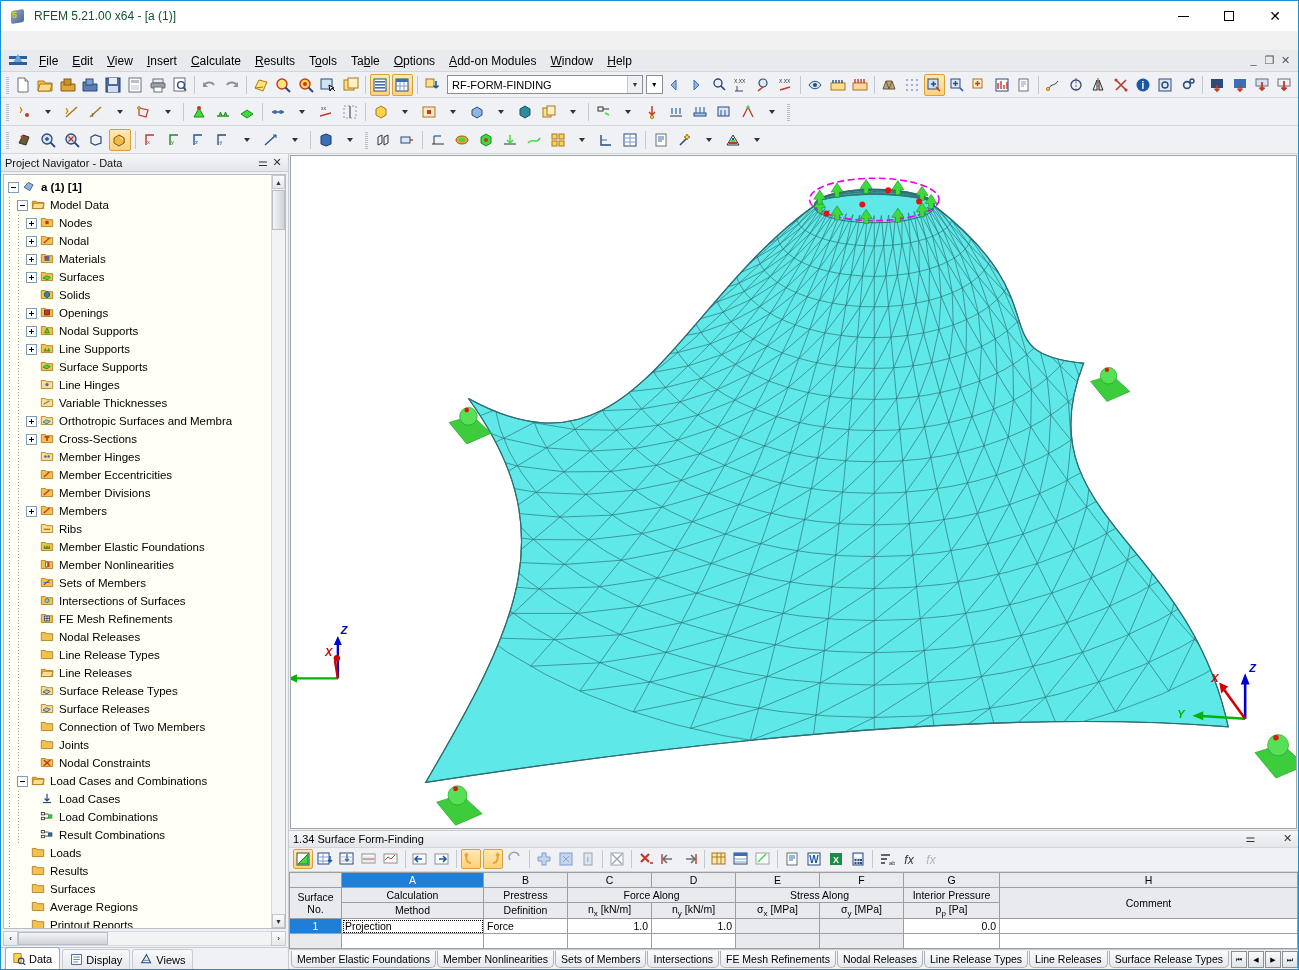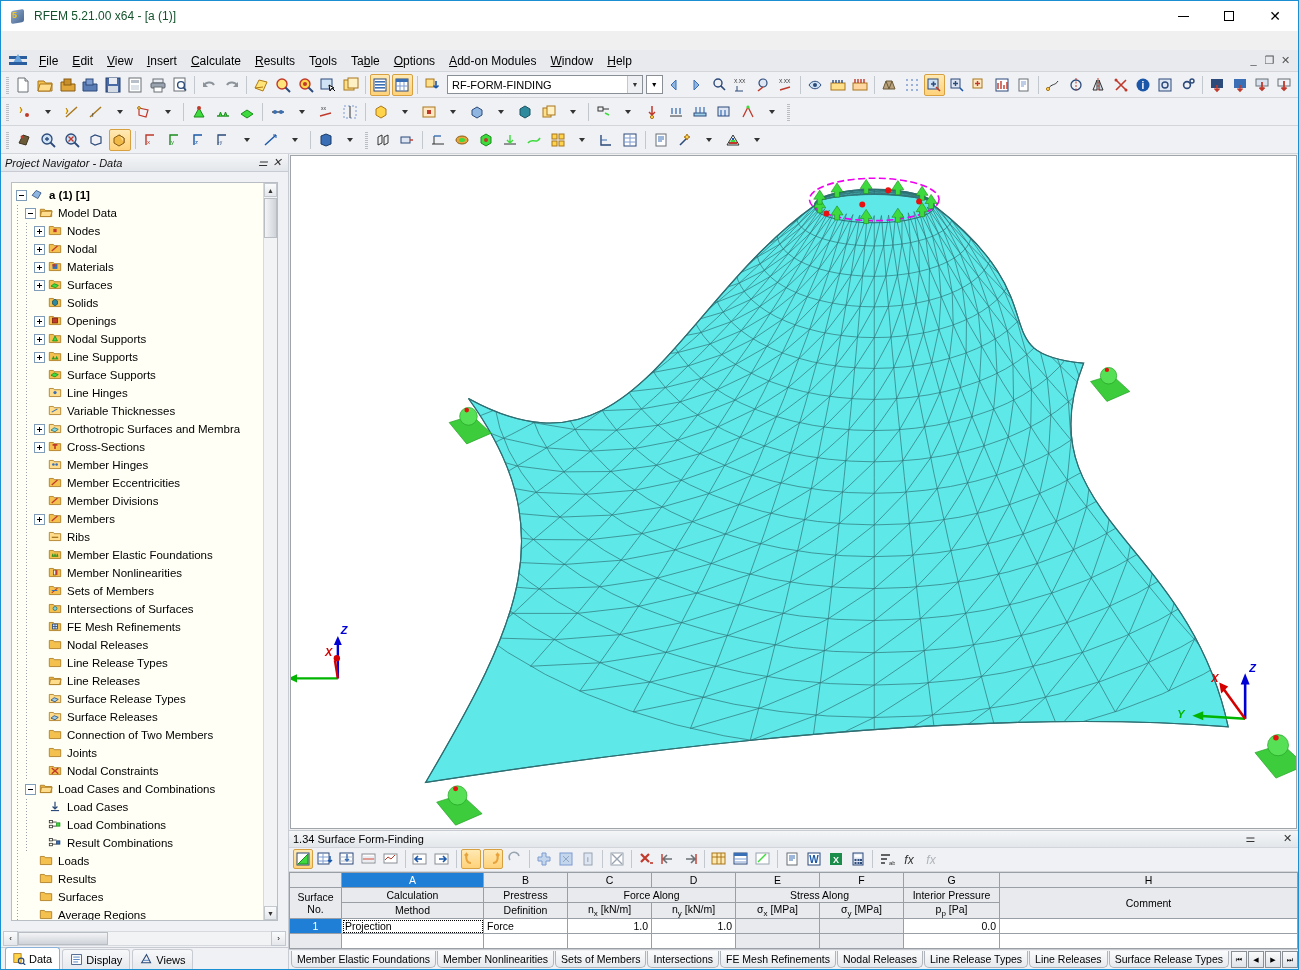--- a/index.html
+++ b/index.html
@@ -69,24 +69,24 @@
   .ic { width:16px; height:16px; display:block; }
 
   
   .main { flex:1; display:flex; min-height:0; }
 
   
   .nav { width:288px; flex:0 0 288px; display:flex; flex-direction:column;
          background:#eff1f4; border-right:1px solid #c8ccd2; }
   .nav-head { height:18px; background:linear-gradient(180deg,#f4f6f8,#e3e6ea);
               display:flex; align-items:center; padding:0 4px; font-size:11px;
-              border-bottom:1px solid #c8ccd2; color:#111;font-style:italic; }
+              border-bottom:1px solid #c8ccd2; color:#111; }
   .nav-head .sp { flex:1; }
   .nav-head .pin, .nav-head .cls { width:14px; text-align:center; font-size:11px; color:#333; }
-  .nav-body { flex:1; background:#fffff5; border:1px solid #b9bdc4; margin:10px;
+  .nav-body { flex:1; background:#fffff5; border:1px solid #b9bdc4; margin:2px;
               position:relative; overflow:hidden; display:flex; }
   .tree { flex:1; padding:3px 0 0 4px; overflow:hidden; }
   .tnode { display:flex; align-items:center; height:18px; white-space:nowrap; font-size:11.5px; color:#000; }
   .texp { width:11px; height:11px; border:1px solid #7f9db9; background:#fff;
           margin-right:3px; position:relative; flex:0 0 11px; }
   .texp::before { content:''; position:absolute; left:2px; top:4px; width:5px; height:1px; background:#000; }
   .texp.plus::after { content:''; position:absolute; left:4px; top:2px; width:1px; height:5px; background:#000; }
   .tspace { width:11px; flex:0 0 11px; margin-right:3px; }
   .tdot { width:9px; flex:0 0 9px; height:18px;
           background: radial-gradient(circle at 50% 50%, #9aa0a8 0.5px, transparent 0.6px) 0 0/3px 3px repeat-y; }

